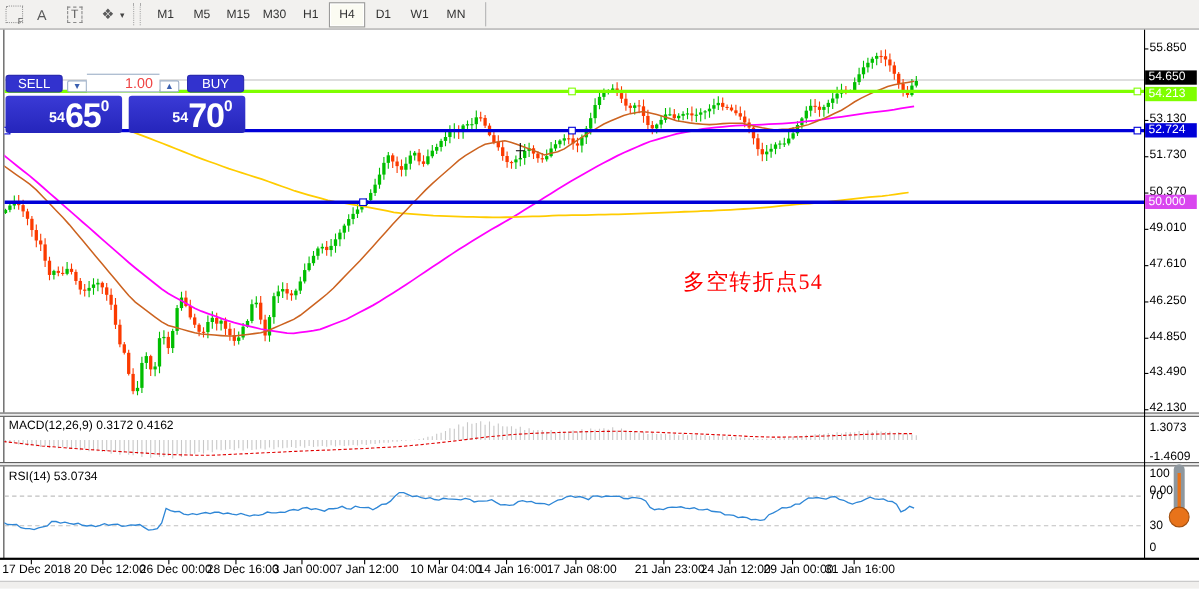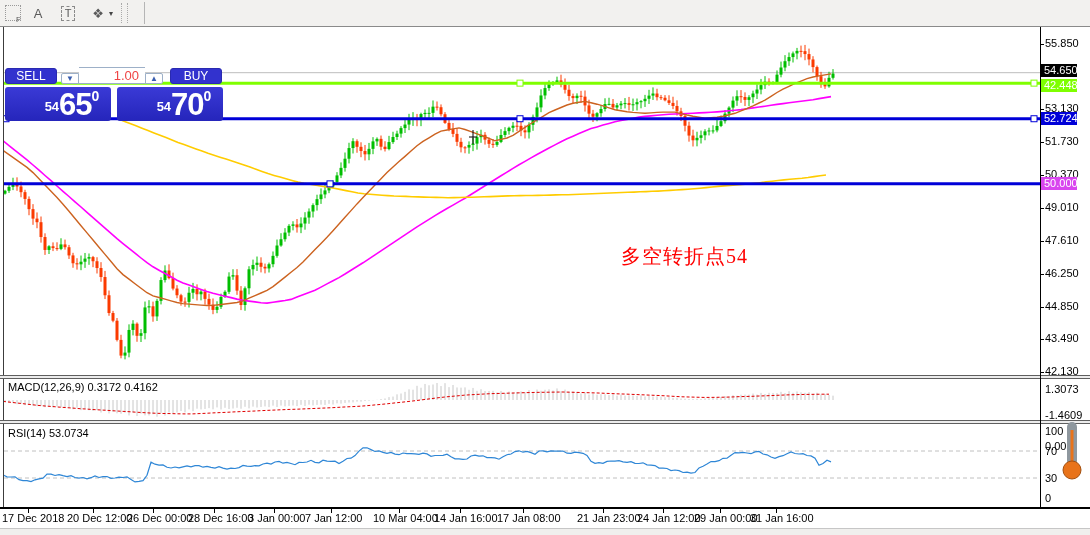--- a/index.html
+++ b/index.html
@@ -27,21 +27,21 @@
   .axis-hline{position:absolute;left:0;top:507px;width:1090px;height:2px;background:#000;}
   .sep{position:absolute;left:0;width:1090px;height:4px;background:#ececec;
        border-top:1px solid #5f5f5f;border-bottom:1px solid #5f5f5f;box-sizing:border-box;}
   .chart-title{position:absolute;left:9px;top:32px;font-size:11px;color:#000;}
   .chart-title .tri{font-size:8px;margin-right:3px;}
   .panel-label{position:absolute;left:8px;font-size:11px;color:#000;}
   svg{position:absolute;}
   
   .tick-label{position:absolute;left:1045px;width:46px;font-size:11px;color:#000;height:13px;line-height:13px;}
   .tick-dash{position:absolute;left:1040px;width:4px;height:1px;background:#000;}
-  .price-badge{position:absolute;left:1041px;width:36px;height:13px;line-height:13px;
+  .price-badge{position:absolute;left:1041px;width:47px;height:13px;line-height:13px;
                font-size:11px;color:#fff;text-align:left;padding-left:3px;box-sizing:border-box;}
   .date-label{position:absolute;top:512px;font-size:11px;color:#000;white-space:nowrap;}
   .date-tick{position:absolute;top:509px;width:1px;height:4px;background:#000;}
   .statusbar{position:absolute;left:0;top:528px;width:1090px;height:7px;background:#f0efed;border-top:1px solid #c6c6c6;}
   
   .trade{position:absolute;left:5px;top:50px;width:218px;z-index:30;}
   .trow1{display:flex;height:34px;align-items:flex-end;}
   .t-btn{background:#3232ce;color:#fff;font-size:12px;display:flex;align-items:center;
          justify-content:center;border-radius:3px;border:1px solid #2a2ab0;box-sizing:border-box;}
   .t-sell{width:52px;}
@@ -73,20 +73,31 @@
     <div class="tb-grip">
         <span>F</span>
       </div>
     <div class="tb-icon">A</div>
     <div class="tb-icon boxT">
         <span class="boxTin">T</span>
       </div>
     <div class="tb-icon">❖</div>
     <div class="caret">▾</div>
     <div class="tb-sep"></div>
+    <div id="tf-group" style="display:flex;">
+        <div class="tf-btn">M1</div>
+        <div class="tf-btn">M5</div>
+        <div class="tf-btn">M15</div>
+        <div class="tf-btn">M30</div>
+        <div class="tf-btn">H1</div>
+        <div class="tf-btn active">H4</div>
+        <div class="tf-btn">D1</div>
+        <div class="tf-btn">W1</div>
+        <div class="tf-btn">MN</div>
+      </div>
     <div class="tb-vline"></div>
   </div>
 
   <div class="chartwin"></div>
   <div class="win-left"></div>
 
   <svg id="main-svg" style="left:4px;top:27px;" width="1036" height="348" viewBox="4 27 1036 348">
       <line x1="4" y1="72.68754482428886" x2="1040" y2="72.68754482428886" stroke="#BDBDBD" stroke-width="1"></line>
       <g>
         <line x1="5" y1="189.8283528568014" x2="5" y2="194.60961032751607" stroke="#00BE00" stroke-width="1"></line>
@@ -786,21 +797,21 @@
       <div class="tick-dash" style="top: 240.988px;"></div>
       <div class="tick-label" style="top: 266.5px;">46.250</div>
       <div class="tick-dash" style="top: 273.5px;"></div>
       <div class="tick-label" style="top: 299.969px;">44.850</div>
       <div class="tick-dash" style="top: 306.969px;"></div>
       <div class="tick-label" style="top: 332.482px;">43.490</div>
       <div class="tick-dash" style="top: 339.482px;"></div>
       <div class="tick-label" style="top: 364.994px;">42.130</div>
       <div class="tick-dash" style="top: 371.994px;"></div>
       <div class="price-badge" style="top: 63.6875px; background: rgb(0, 0, 0);">54.650</div>
-      <div class="price-badge" style="top: 79.1346px; background: rgb(127, 255, 0);">42.448</div>
+      <div class="price-badge" style="top: 79.1346px; background: rgb(127, 255, 0);">54.213</div>
       <div class="price-badge" style="top: 111.731px; background: rgb(0, 0, 216);">52.724</div>
       <div class="price-badge" style="top: 176.852px; background: #d946ef;">50.000</div>
       <div class="tick-label" style="top: 383px;">1.3073</div>
       <div class="tick-label" style="top: 395px; margin-top: 45px;">0.00</div>
       <div class="tick-label" style="top: 409px;">-1.4609</div>
       <div class="tick-label" style="top: 424.75px;">100</div>
       <div class="tick-label" style="top: 445px;">70</div>
       <div class="tick-label" style="top: 472px;">30</div>
       <div class="tick-label" style="top: 492.25px;">0</div>
     </div>

